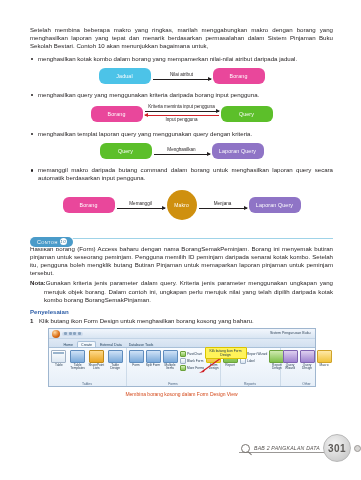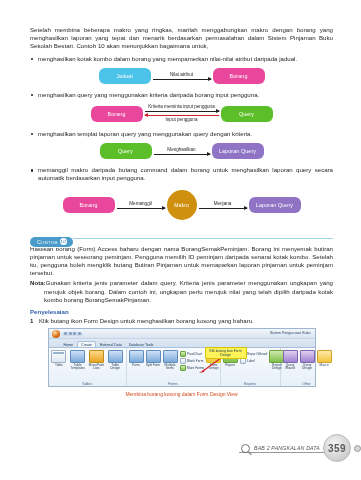--- a/index.html
+++ b/index.html
@@ -494,15 +494,15 @@
   </div>
 
   <div class="fig-cap">Membina borang kosong dalam Form Design View</div>
 
 </div>
 
 <div class="foot-rule"></div>
 <div class="footer">
   <span class="mag"></span>
   <span class="foot-text">BAB 2 PANGKALAN DATA</span>
-  <span class="pagenum">359</span>
+  <span class="pagenum">301</span>
   <span class="foot-dot"></span>
 </div>
 
 </body></html>

